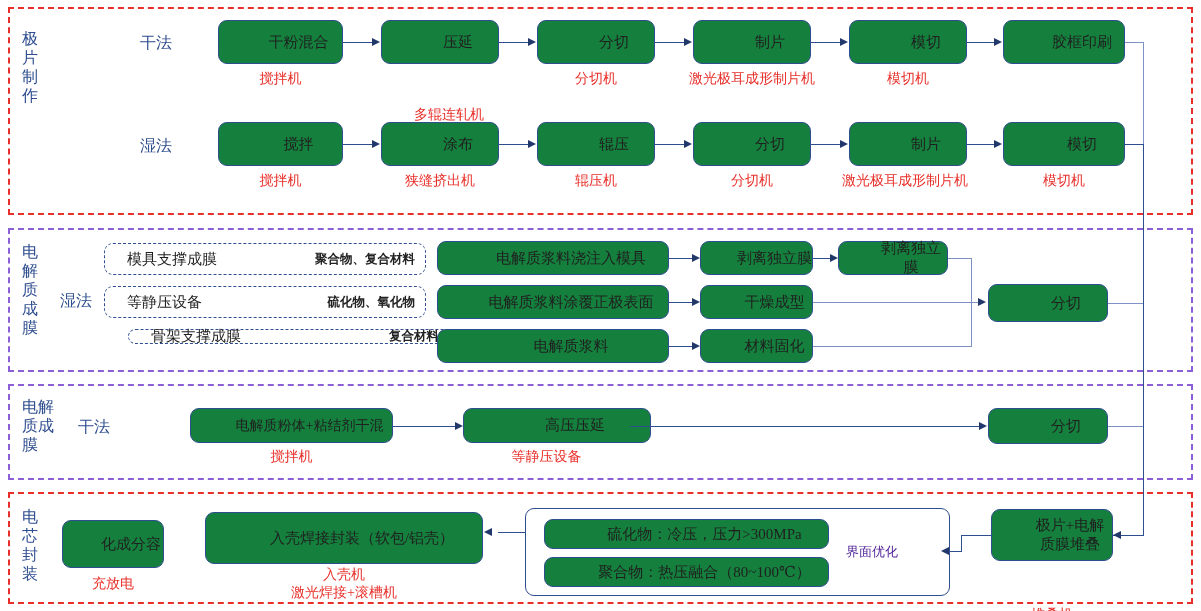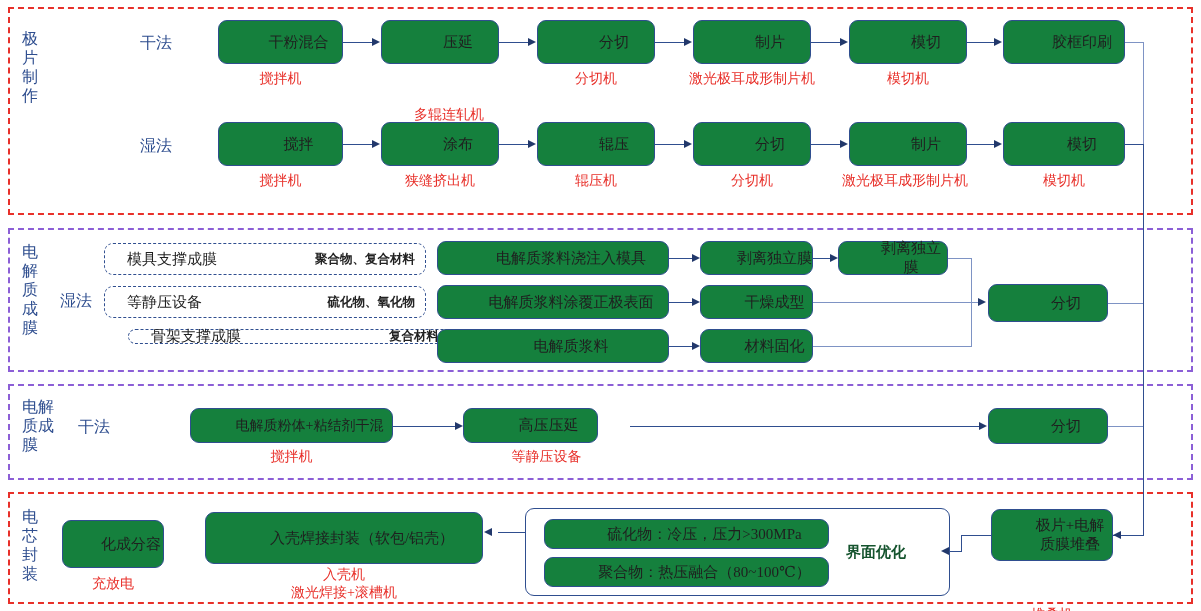--- a/index.html
+++ b/index.html
@@ -108,23 +108,22 @@
 
   .sub-wrap{
     position:absolute;
     box-sizing:border-box;
     border:1.6px solid #2F4E8F;
     border-radius:9px;
     background:#ffffff;
   }
   .sub-wrap .lbl{
     position:absolute;
-    color:#14532d;font-size:15px;white-space:nowrap;
-    font-family:"Liberation Serif","DejaVu Serif",serif;
-    font-weight:bold;
+    color:#4c1d95;font-size:13px;white-space:nowrap;
+    font-family:"Liberation Serif","DejaVu Serif",serif;
   }
 </style>
 </head>
 <body>
 
 <div id="canvas">
 
   <div class="section sec-red" style="left:8px;top:7px;width:1185px;height:208px;"></div>
 
   <div class="sec-label vert" style="left:22px;top:30px;">极片制作</div>
@@ -230,21 +229,21 @@
 
   <div class="section sec-purple" style="left:8px;top:384px;width:1185px;height:96px;"></div>
 
   <div class="sec-label w2" style="left:22px;top:398px;">电解质成膜</div>
 
   <div class="method-label" style="left:78px;top:417px;">干法</div>
 
   <div class="box small" style="left:190px;top:408px;width:203px;height:35px;">电解质粉体+粘结剂干混</div>
   <div class="ln h" style="left:393px;top:425.5px;width:63px;"></div>
   <div class="arw r" style="left:455px;top:421.5px;"></div>
-  <div class="box" style="left:463px;top:408px;width:135px;height:35px;">高压压延</div>
+  <div class="box" style="left:463px;top:408px;width:188px;height:35px;">高压压延</div>
   <div class="ln h" style="left:630px;top:425.5px;width:350px;"></div>
   <div class="arw r" style="left:979px;top:421.5px;"></div>
   <div class="box" style="left:988px;top:408px;width:120px;height:36px;">分切</div>
   <div class="ln h lite" style="left:1108px;top:425.5px;width:36px;"></div>
 
   <div class="cap" style="left:190px;top:448px;width:203px;">搅拌机</div>
   <div class="cap" style="left:463px;top:448px;width:167px;">等静压设备</div>
 
   <div class="section sec-red" style="left:8px;top:492px;width:1185px;height:112px;"></div>
 

